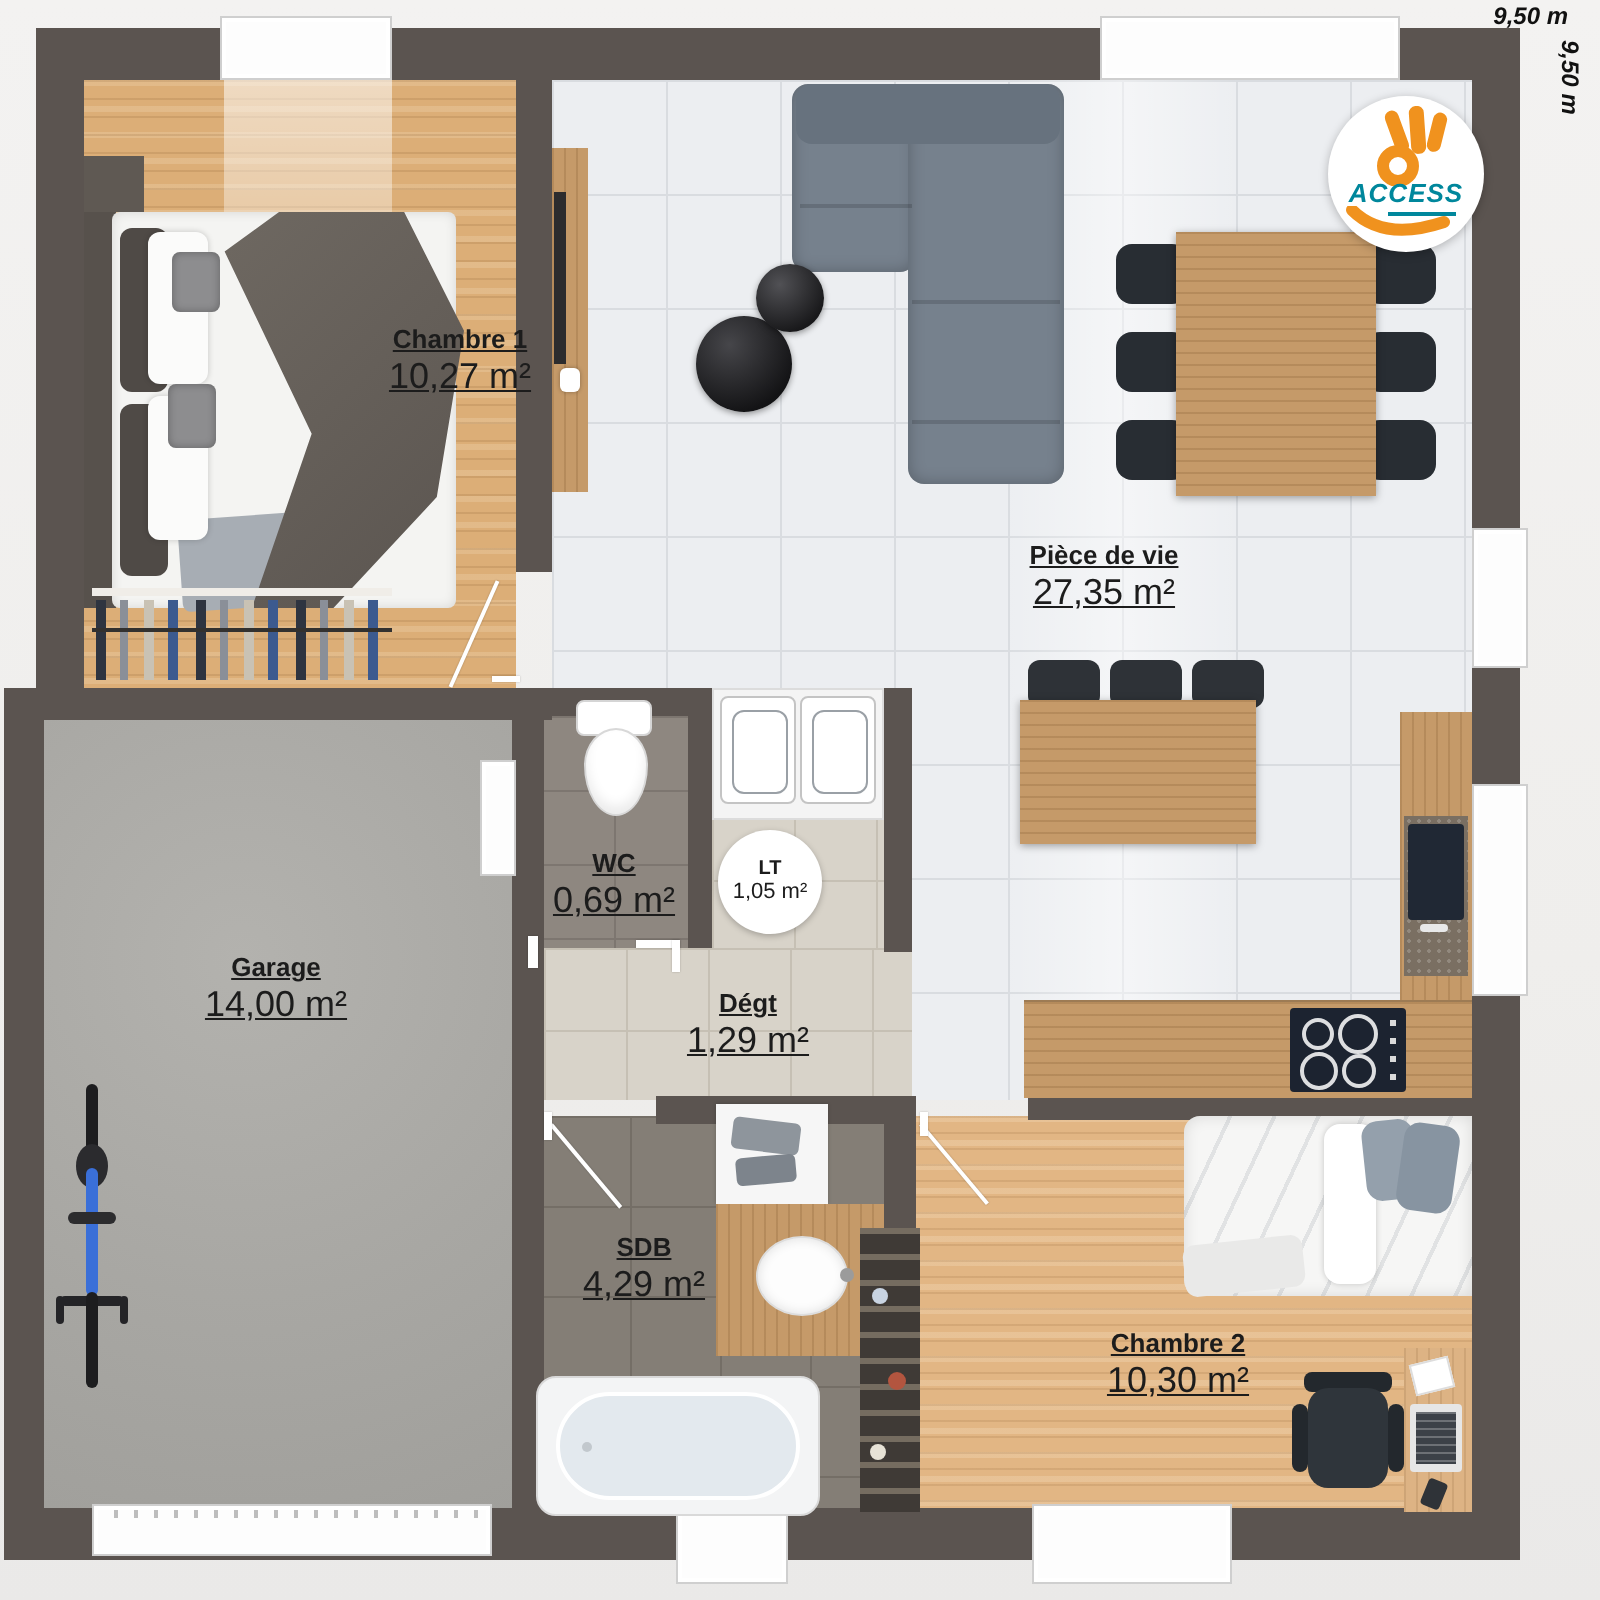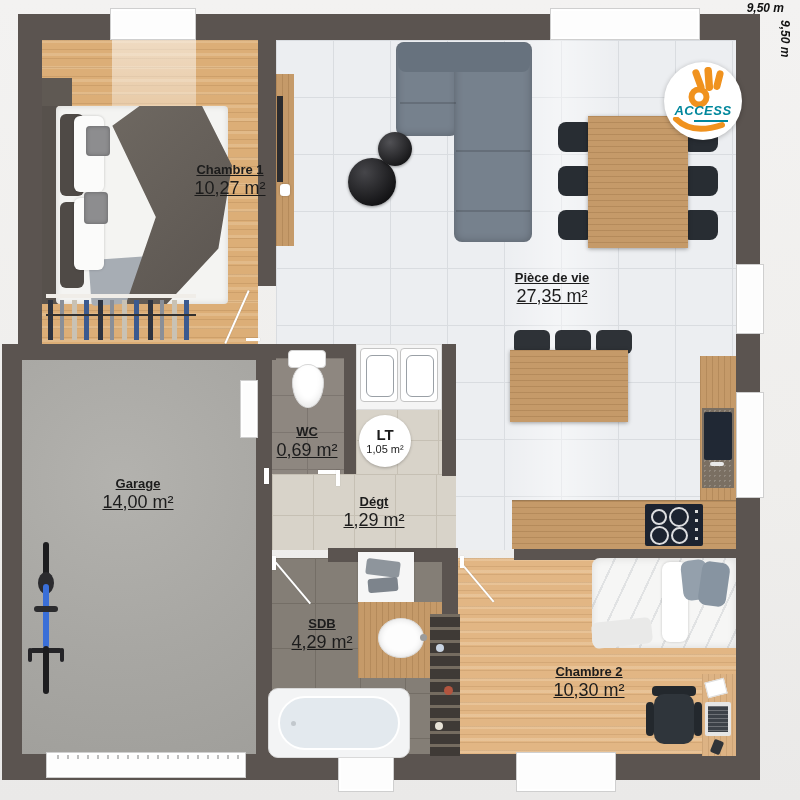--- a/index.html
+++ b/index.html
@@ -216,41 +216,41 @@
   </div>
   <div class="label" style="left:552px;top:270px;">
     <div class="lbl-name">Pièce de vie</div>
     <div class="lbl-area">27,35 m²</div>
   </div>
   <div class="label" style="left:307px;top:424px;">
     <div class="lbl-name">WC</div>
     <div class="lbl-area">0,69 m²</div>
   </div>
   <div class="abs" style="left:359px;top:415px;width:52px;height:52px;background:#fff;border-radius:50%;box-shadow:0 1px 3px rgba(0,0,0,.25);display:flex;flex-direction:column;align-items:center;justify-content:center;line-height:1.15;color:#1c1c1c;">
-    <div style="font-weight:bold;font-size:15px;">LT</div>
+    <div style="font-weight:bold;font-size:10px;">LT</div>
     <div style="font-size:11px;">1,05 m²</div>
   </div>
   <div class="label" style="left:374px;top:494px;">
     <div class="lbl-name">Dégt</div>
     <div class="lbl-area">1,29 m²</div>
   </div>
   <div class="label" style="left:138px;top:476px;">
     <div class="lbl-name">Garage</div>
     <div class="lbl-area">14,00 m²</div>
   </div>
   <div class="label" style="left:322px;top:616px;">
     <div class="lbl-name">SDB</div>
     <div class="lbl-area">4,29 m²</div>
   </div>
   <div class="label" style="left:589px;top:664px;">
     <div class="lbl-name">Chambre 2</div>
     <div class="lbl-area">10,30 m²</div>
   </div>
 
-  <div class="abs" style="left:664px;top:62px;width:78px;height:78px;background:#fff;border-radius:50%;box-shadow:0 1px 5px rgba(0,0,0,.25);overflow:hidden;">
+  <div class="abs" style="left:664px;top:48px;width:78px;height:78px;background:#fff;border-radius:50%;box-shadow:0 1px 5px rgba(0,0,0,.25);overflow:hidden;">
     <svg width="62" height="40" viewBox="0 0 62 40" style="position:absolute;left:9px;top:5px;">
       <rect x="22" y="2" width="7" height="22" rx="3.5" fill="#f0921e" transform="rotate(-20 25 13)"></rect>
       <rect x="32" y="0" width="7.5" height="24" rx="3.5" fill="#f0921e" transform="rotate(-4 35 12)"></rect>
       <rect x="42" y="3" width="7" height="20" rx="3.5" fill="#f0921e" transform="rotate(14 45 13)"></rect>
       <circle cx="26" cy="30" r="7.5" fill="none" stroke="#f0921e" stroke-width="6"></circle>
     </svg>
     <div style="position:absolute;left:0;top:41px;width:78px;text-align:center;color:#00879c;font-weight:bold;font-style:italic;font-size:13px;letter-spacing:.5px;">ACCESS</div>
     <svg width="62" height="16" viewBox="0 0 62 16" style="position:absolute;left:8px;top:55px;">
       <path d="M4 2 q 16 16 46 6" fill="none" stroke="#f0921e" stroke-width="6" stroke-linecap="round"></path>
       <rect x="22" y="3" width="34" height="2" fill="#00879c"></rect>

